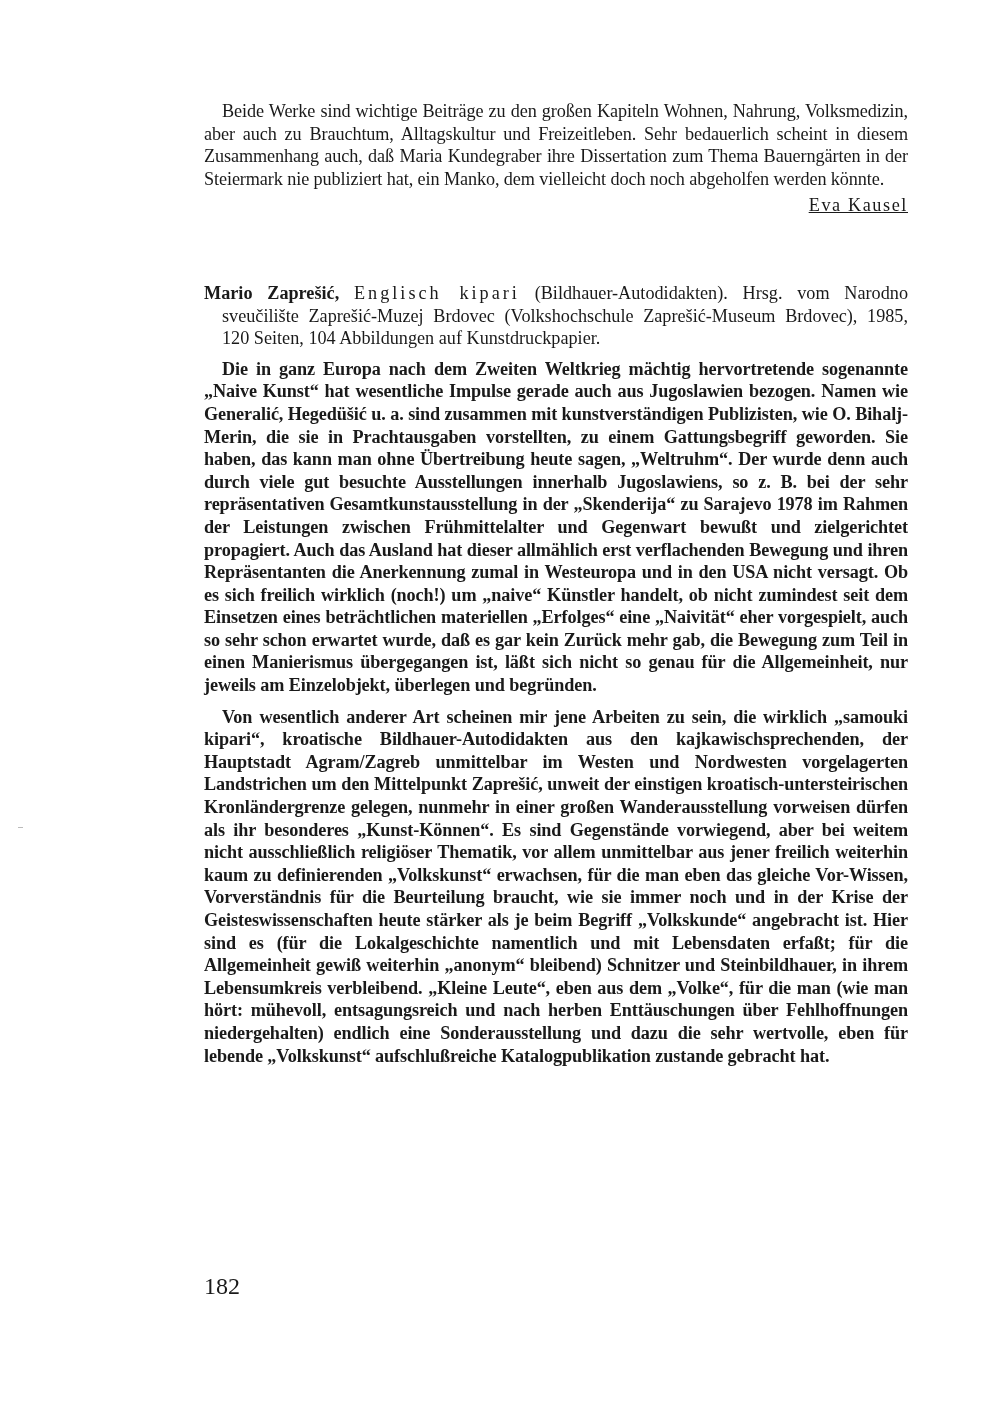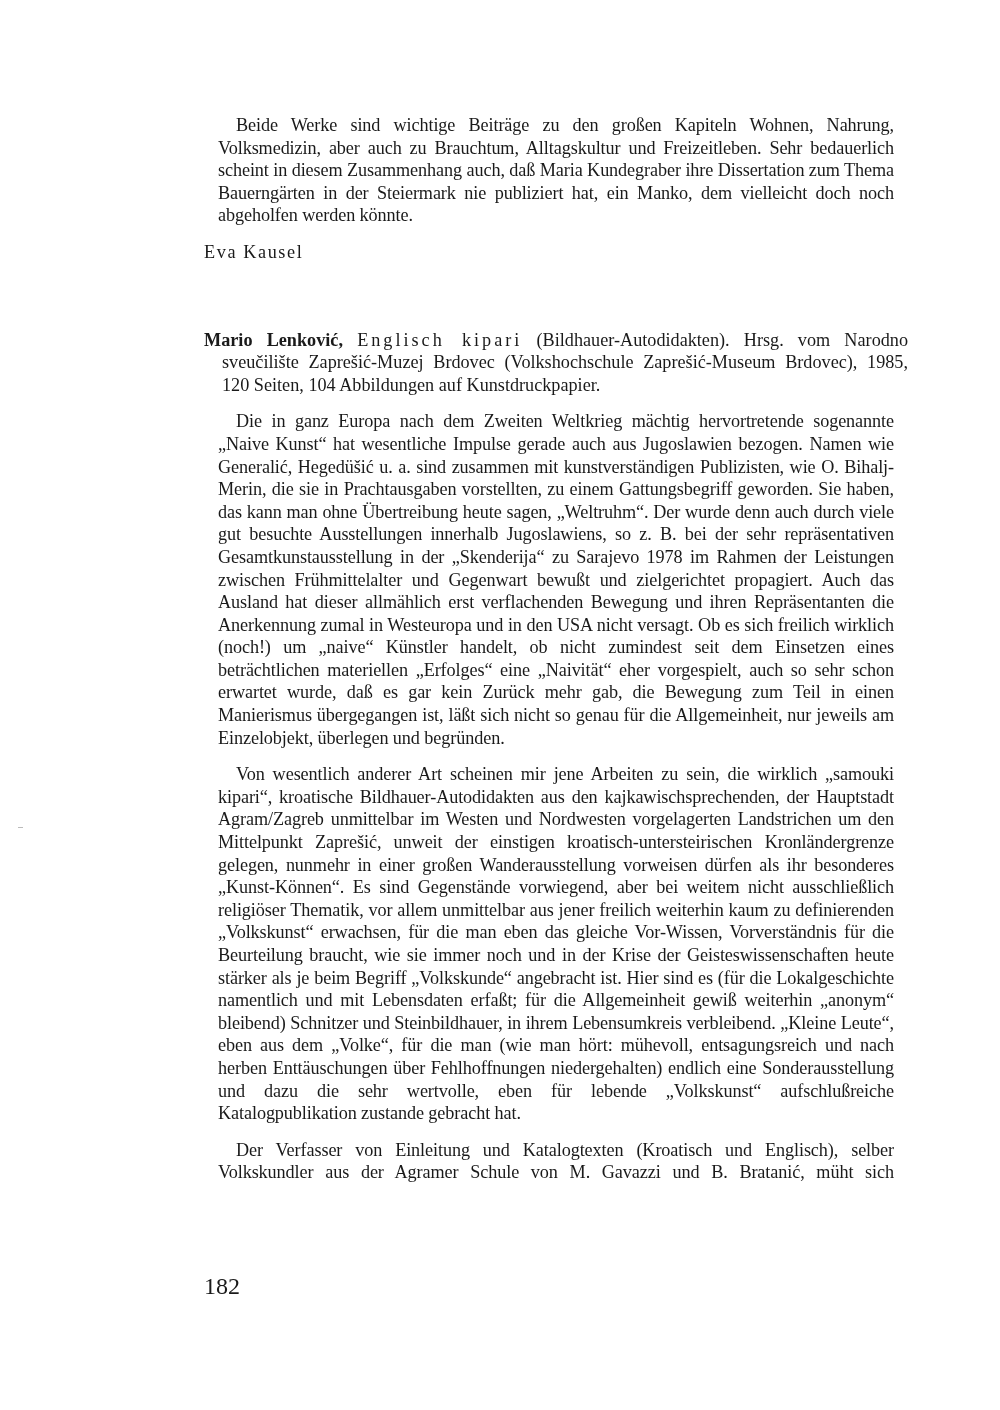--- a/index.html
+++ b/index.html
@@ -19,28 +19,30 @@
     position: absolute;
     left: 204px;
     top: 100px;
     width: 704px;
   }
   .para {
     font-size: 18.2px;
     line-height: 22.6px;
     text-align: justify;
     text-indent: 0;
-    margin: 14px;
+    margin: 0;
     letter-spacing: -0.1px;
   }
   .signature {
     font-size: 18.2px;
     line-height: 22.6px;
+    text-align: right;
     letter-spacing: 1.6px;
     margin-top: 4px;
+    text-decoration: underline;
   }
   .biblio {
     margin-top: 65px;
     font-size: 18.2px;
     line-height: 22.6px;
     text-align: justify;
     padding-left: 18px;
     text-indent: -18px;
   }
   .author {
@@ -48,20 +50,21 @@
   }
   .spaced-title {
     letter-spacing: 3px;
   }
   .body-section {
     margin-top: 8px;
   }
   .body-section .para {
     text-indent: 0;
     margin-bottom: 9px;
+    font-weight: bold;
   }
   .body-section p.para {
     text-indent: 0;
   }
   .page-number {
     position: absolute;
     left: 204px;
     top: 1244px;
     font-size: 24px;
     line-height: 28px;
@@ -79,28 +82,27 @@
 </head>
 <body>
 
 <div class="page">
 
   <p class="para" style="text-indent:18px;">Beide Werke sind wichtige Beiträge zu den großen Kapiteln Wohnen, Nahrung, Volksmedizin, aber auch zu Brauchtum, Alltagskultur und Freizeitleben. Sehr bedauerlich scheint in diesem Zusammenhang auch, daß Maria Kundegraber ihre Dissertation zum Thema Bauerngärten in der Steiermark nie publiziert hat, ein Manko, dem vielleicht doch noch abgeholfen werden könnte.</p>
 
   <div class="signature">Eva Kausel</div>
 
   <div class="biblio">
-    <span class="author">Mario Lenković,</span>
+    <span class="author">Mario Zaprešić,</span>
     <span class="spaced-title">Englisch kipari</span>
     <span>(Bildhauer-Autodidakten). Hrsg. vom Narodno sveučilište Zaprešić-Muzej Brdovec (Volkshochschule Zaprešić-Museum Brdovec), 1985, 120 Seiten, 104 Abbildungen auf Kunstdruckpapier.</span>
   </div>
 
   <div class="body-section">
     <p class="para" style="text-indent:18px; margin-bottom:9px;">Die in ganz Europa nach dem Zweiten Weltkrieg mächtig hervortretende sogenannte „Naive Kunst“ hat wesentliche Impulse gerade auch aus Jugoslawien bezogen. Namen wie Generalić, Hegedüšić u. a. sind zusammen mit kunstverständigen Publizisten, wie O. Bihalj-Merin, die sie in Prachtausgaben vorstellten, zu einem Gattungsbegriff geworden. Sie haben, das kann man ohne Übertreibung heute sagen, „Weltruhm“. Der wurde denn auch durch viele gut besuchte Ausstellungen innerhalb Jugoslawiens, so z. B. bei der sehr repräsentativen Gesamtkunstausstellung in der „Skenderija“ zu Sarajevo 1978 im Rahmen der Leistungen zwischen Frühmittelalter und Gegenwart bewußt und zielgerichtet propagiert. Auch das Ausland hat dieser allmählich erst verflachenden Bewegung und ihren Repräsentanten die Anerkennung zumal in Westeuropa und in den USA nicht versagt. Ob es sich freilich wirklich (noch!) um „naive“ Künstler handelt, ob nicht zumindest seit dem Einsetzen eines beträchtlichen materiellen „Erfolges“ eine „Naivität“ eher vorgespielt, auch so sehr schon erwartet wurde, daß es gar kein Zurück mehr gab, die Bewegung zum Teil in einen Manierismus übergegangen ist, läßt sich nicht so genau für die Allgemeinheit, nur jeweils am Einzelobjekt, überlegen und begründen.</p>
     <p class="para" style="text-indent:18px; margin-bottom:9px;">Von wesentlich anderer Art scheinen mir jene Arbeiten zu sein, die wirklich „samouki kipari“, kroatische Bildhauer-Autodidakten aus den kajkawischsprechenden, der Hauptstadt Agram/Zagreb unmittelbar im Westen und Nordwesten vorgelagerten Landstrichen um den Mittelpunkt Zaprešić, unweit der einstigen kroatisch-untersteirischen Kronländergrenze gelegen, nunmehr in einer großen Wanderausstellung vorweisen dürfen als ihr besonderes „Kunst-Können“. Es sind Gegenstände vorwiegend, aber bei weitem nicht ausschließlich religiöser Thematik, vor allem unmittelbar aus jener freilich weiterhin kaum zu definierenden „Volkskunst“ erwachsen, für die man eben das gleiche Vor-Wissen, Vorverständnis für die Beurteilung braucht, wie sie immer noch und in der Krise der Geisteswissenschaften heute stärker als je beim Begriff „Volkskunde“ angebracht ist. Hier sind es (für die Lokalgeschichte namentlich und mit Lebensdaten erfaßt; für die Allgemeinheit gewiß weiterhin „anonym“ bleibend) Schnitzer und Steinbildhauer, in ihrem Lebensumkreis verbleibend. „Kleine Leute“, eben aus dem „Volke“, für die man (wie man hört: mühevoll, entsagungsreich und nach herben Enttäuschungen über Fehlhoffnungen niedergehalten) endlich eine Sonderausstellung und dazu die sehr wertvolle, eben für lebende „Volkskunst“ aufschlußreiche Katalogpublikation zustande gebracht hat.</p>
-    <p class="para" style="text-indent:18px; text-align-last:justify;">Der Verfasser von Einleitung und Katalogtexten (Kroatisch und Englisch), selber Volkskundler aus der Agramer Schule von M. Gavazzi und B. Bratanić, müht sich</p>
   </div>
 
 </div>
 
 <div class="margin-mark"></div>
 
 <div class="page-number">182</div>
 
 </body></html>

